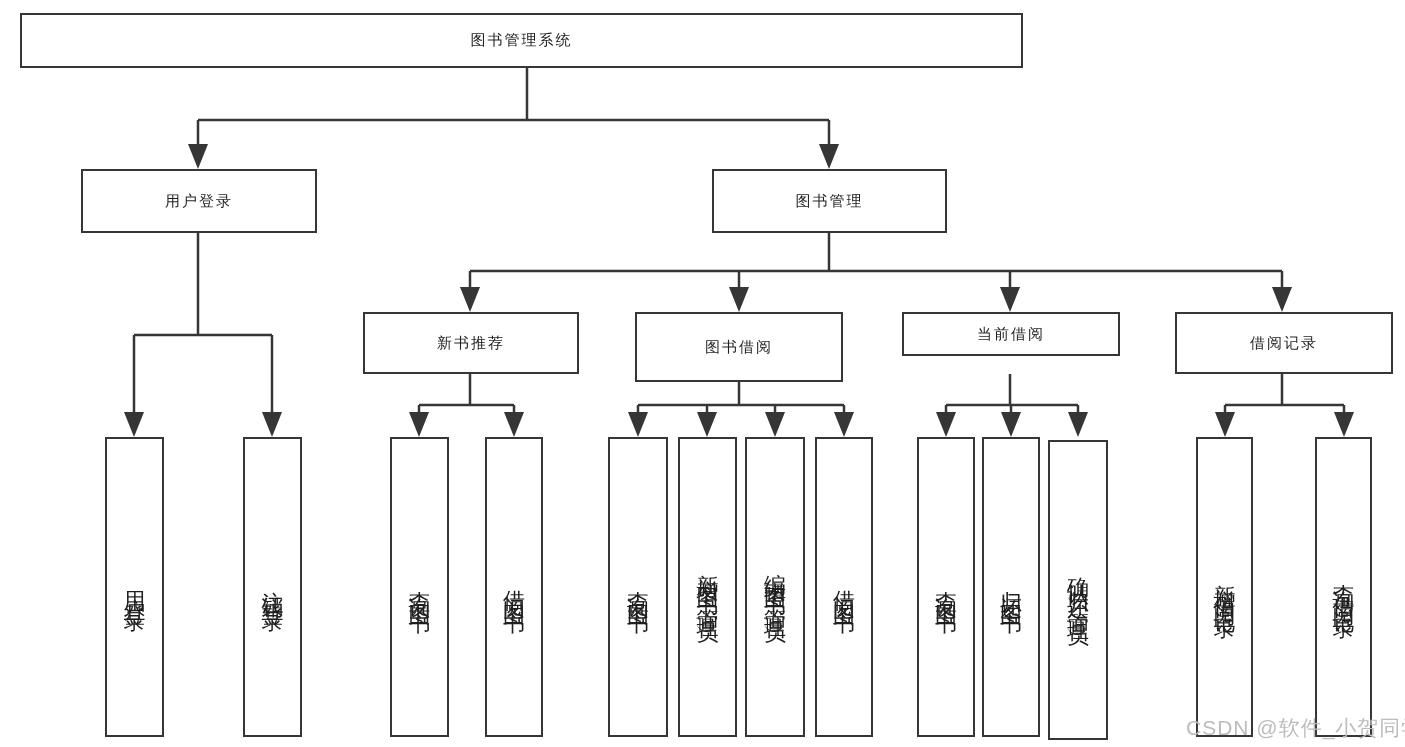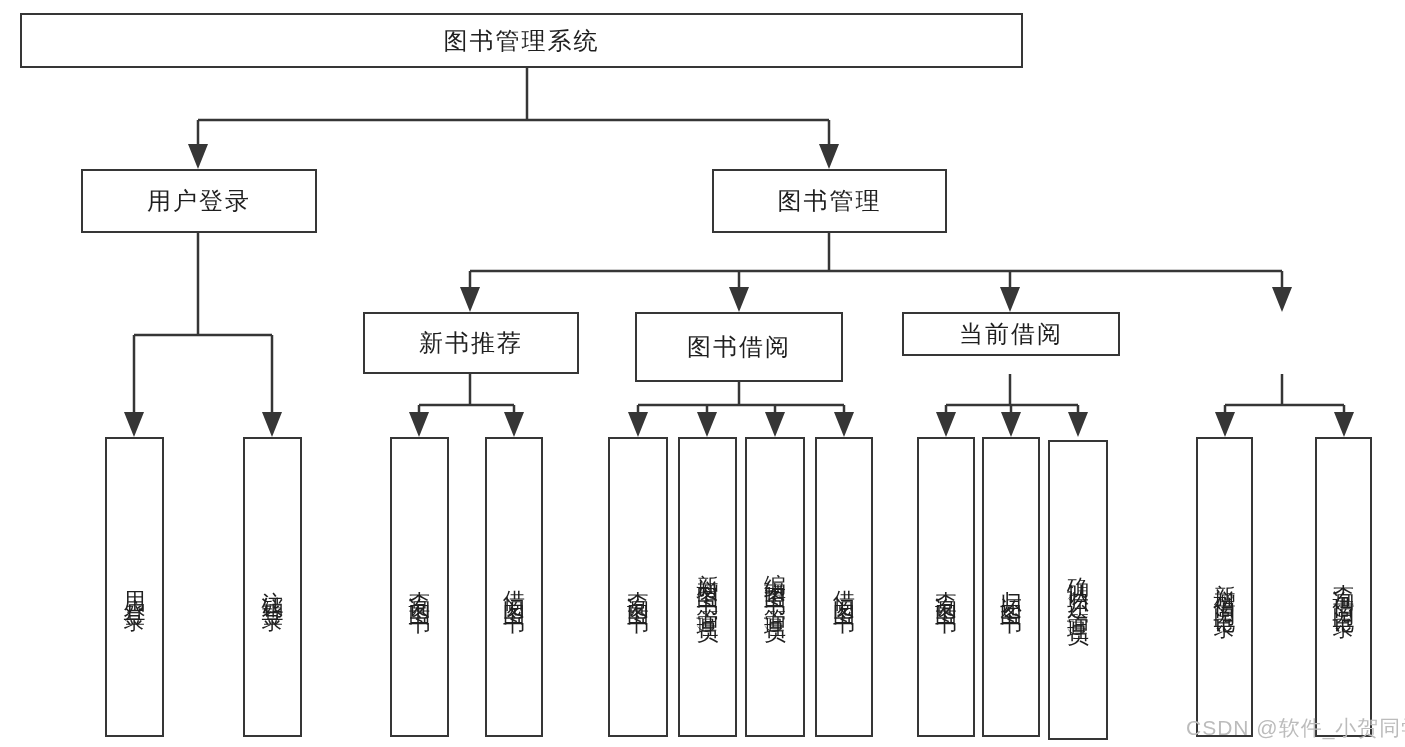--- a/index.html
+++ b/index.html
@@ -13,21 +13,21 @@
   #connectors{position:absolute;left:0;top:0;z-index:1;}
   .node{
     position:absolute;
     box-sizing:border-box;
     background:#ffffff;
     border:2.5px solid #363636;
     color:#1f1f1f;
     z-index:2;
     display:flex;align-items:center;justify-content:center;
   }
-  .hbox{font-size:24px;letter-spacing:2px;white-space:nowrap;}
+  .hbox{font-size:15px;letter-spacing:2px;white-space:nowrap;}
   .vbox{top:437px;height:300px;}
   .vtext{
     writing-mode:vertical-rl;
     text-orientation:mixed;
     font-size:22px;
     line-height:1;
     letter-spacing:7px;
     color:#1f1f1f;
   }
   #watermark{
@@ -115,20 +115,21 @@
   </svg>
 
   <div class="node hbox" style="left:20px;top:13px;width:1003px;height:55px">图书管理系统</div>
 
   <div class="node hbox" style="left:81px;top:169px;width:236px;height:64px">用户登录</div>
   <div class="node hbox" style="left:712px;top:169px;width:235px;height:64px">图书管理</div>
 
   <div class="node hbox" style="left:363px;top:312px;width:216px;height:62px">新书推荐</div>
   <div class="node hbox" style="left:635px;top:312px;width:208px;height:70px">图书借阅</div>
   <div class="node hbox" style="left:902px;top:312px;width:218px;height:44px">当前借阅</div>
+  <div class="node hbox" style="left:1175px;top:312px;width:218px;height:62px">借阅记录</div>
 
   <div class="node vbox" style="left:105px;width:59px">
     <span class="vtext">用户登录</span>
   </div>
   <div class="node vbox" style="left:243px;width:59px">
     <span class="vtext">注销登录</span>
   </div>
 
   <div class="node vbox" style="left:390px;width:59px">
     <span class="vtext">查询图书</span>

